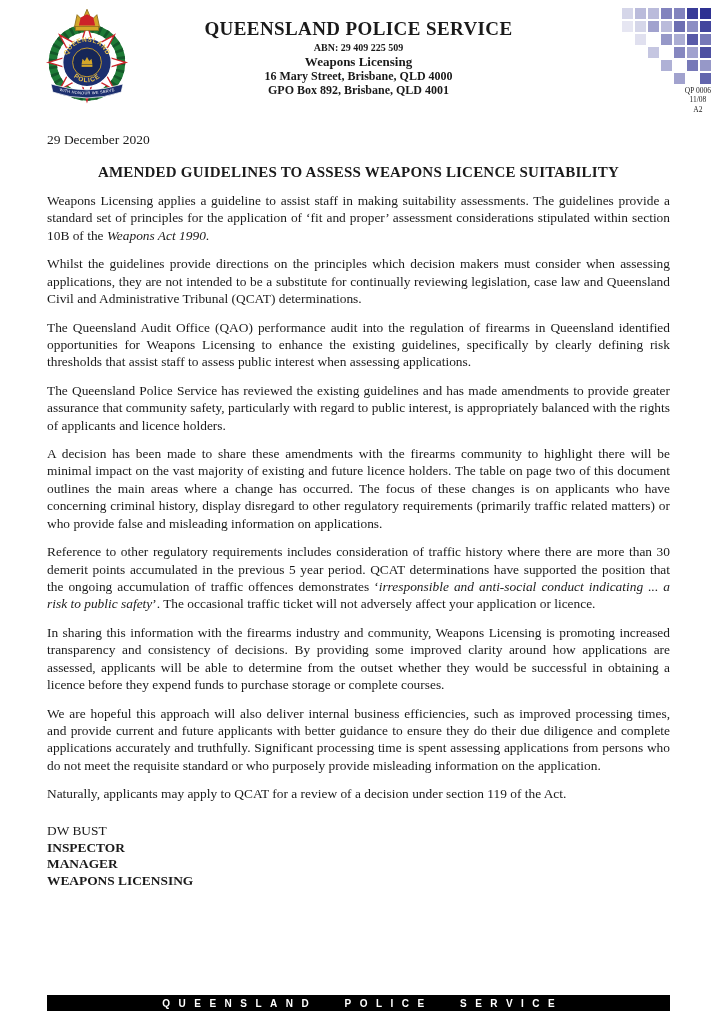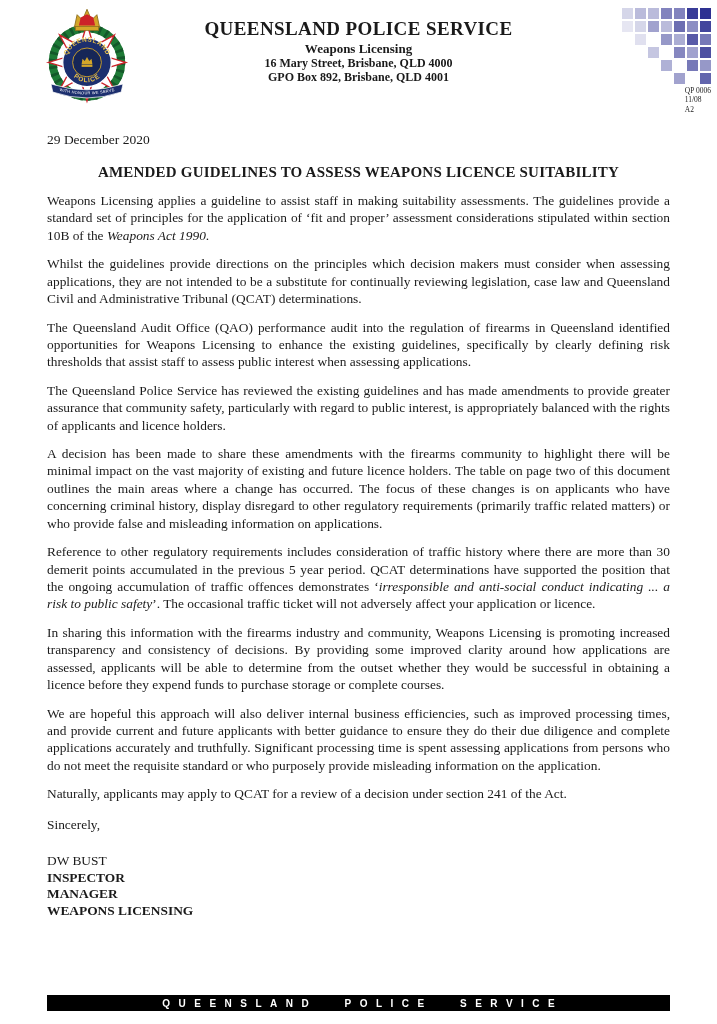--- a/index.html
+++ b/index.html
@@ -23,21 +23,21 @@
   .org-name  { font-size: 19px; font-weight: bold; letter-spacing: 0.4px; }
   .abn       { font-size: 10px; font-weight: bold; margin-top: 2px; }
   .unit-name { font-size: 13px; font-weight: bold; margin-top: 1px; }
   .addr      { font-size: 12px; font-weight: bold; line-height: 1.15; }
   .head-right {
     position: absolute; right: 6px; top: 8px;
     display: flex; flex-direction: column; align-items: flex-end;
   }
   .checker { display: grid; gap: 2px; }
   .form-codes {
-    margin-top: 2px; text-align: left;
+    margin-top: 2px; text-align: center;
     font-size: 7.5px; line-height: 1.25; color: #222;
   }
   
   .letter-body { margin: 0 47px; }
   .date-line { font-size: 13.5px; margin: 20px 0 0 0; }
   .letter-title {
     font-size: 15px; font-weight: bold; text-align: center;
     margin: 16px 0 0 0; letter-spacing: 0.2px;
   }
   .body-par {
@@ -114,20 +114,21 @@
 
         <path d="M10,86 Q50,99 90,86 L88,95 Q50,108 12,95 Z" fill="#1c2f6e" stroke="#ffffff" stroke-width="0.8"></path>
         <text font-family="Liberation Sans, sans-serif" font-size="4.4" fill="#ffffff" letter-spacing="0.3">
           <textPath href="#arcMotto" startOffset="50%" text-anchor="middle">WITH HONOUR WE SERVE</textPath>
         </text>
       </svg>
     </div>
 
     <div class="head-center">
       <div class="org-name">QUEENSLAND POLICE SERVICE</div>
+      <div class="abn">ABN: 29 409 225 509</div>
       <div class="unit-name">Weapons Licensing</div>
       <div class="addr">16 Mary Street, Brisbane, QLD 4000</div>
       <div class="addr">GPO Box 892, Brisbane, QLD 4001</div>
     </div>
 
     <div class="head-right">
       <div class="checker" style="grid-template-columns: repeat(7, 11px);">
           <div style="width: 11px; height: 11px; background: rgb(46, 49, 146); opacity: 0.2;"></div>
           <div style="width: 11px; height: 11px; background: rgb(46, 49, 146); opacity: 0.33;"></div>
           <div style="width: 11px; height: 11px; background: rgb(46, 49, 146); opacity: 0.33;"></div>
@@ -193,23 +194,22 @@
     <p class="body-par"><span>The Queensland Police Service has reviewed the existing guidelines and has made amendments to provide greater assurance that community safety, particularly with regard to public interest, is appropriately balanced with the rights of applicants and licence holders.</span></p>
 
     <p class="body-par"><span>A decision has been made to share these amendments with the firearms community to highlight there will be minimal impact on the vast majority of existing and future licence holders. The table on page two of this document outlines the main areas where a change has occurred. The focus of these changes is on applicants who have concerning criminal history, display disregard to other regulatory requirements (primarily traffic related matters) or who provide false and misleading information on applications.</span></p>
 
     <p class="body-par"><span>Reference to other regulatory requirements includes consideration of traffic history where there are more than 30 demerit points accumulated in the previous 5 year period. QCAT determinations have supported the position that the ongoing accumulation of traffic offences demonstrates ‘</span><i>irresponsible and anti-social conduct indicating ... a risk to public safety</i><span>’. The occasional traffic ticket will not adversely affect your application or licence.</span></p>
 
     <p class="body-par"><span>In sharing this information with the firearms industry and community, Weapons Licensing is promoting increased transparency and consistency of decisions. By providing some improved clarity around how applications are assessed, applicants will be able to determine from the outset whether they would be successful in obtaining a licence before they expend funds to purchase storage or complete courses.</span></p>
 
     <p class="body-par"><span>We are hopeful this approach will also deliver internal business efficiencies, such as improved processing times, and provide current and future applicants with better guidance to ensure they do their due diligence and complete applications accurately and truthfully. Significant processing time is spent assessing applications from persons who do not meet the requisite standard or who purposely provide misleading information on the application.</span></p>
 
-    <p class="body-par"><span>Naturally, applicants may apply to QCAT for a review of a decision under section 241 of the Act.</span></p>
-
-    <p class="closing">Sincerely,</p>
+    <p class="body-par"><span>Naturally, applicants may apply to QCAT for a review of a decision under section 119 of the Act.</span></p>
+
 
     <div class="signature">
       <div>DW BUST</div>
       <div class="sig-bold">INSPECTOR</div>
       <div class="sig-bold">MANAGER</div>
       <div class="sig-bold">WEAPONS LICENSING</div>
     </div>
   </main>
 
   <footer class="footer-bar">

